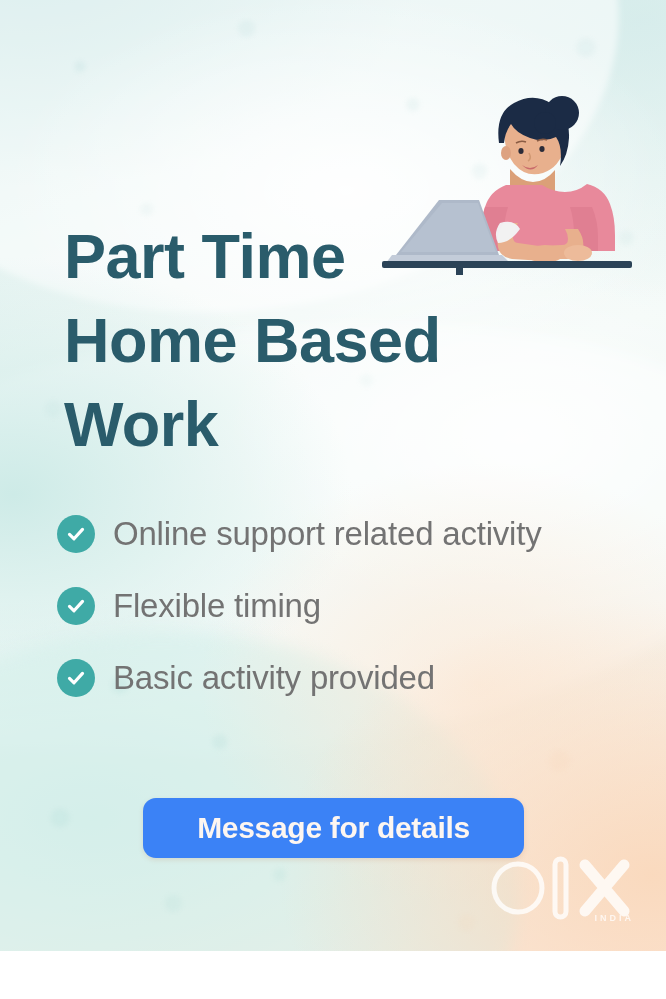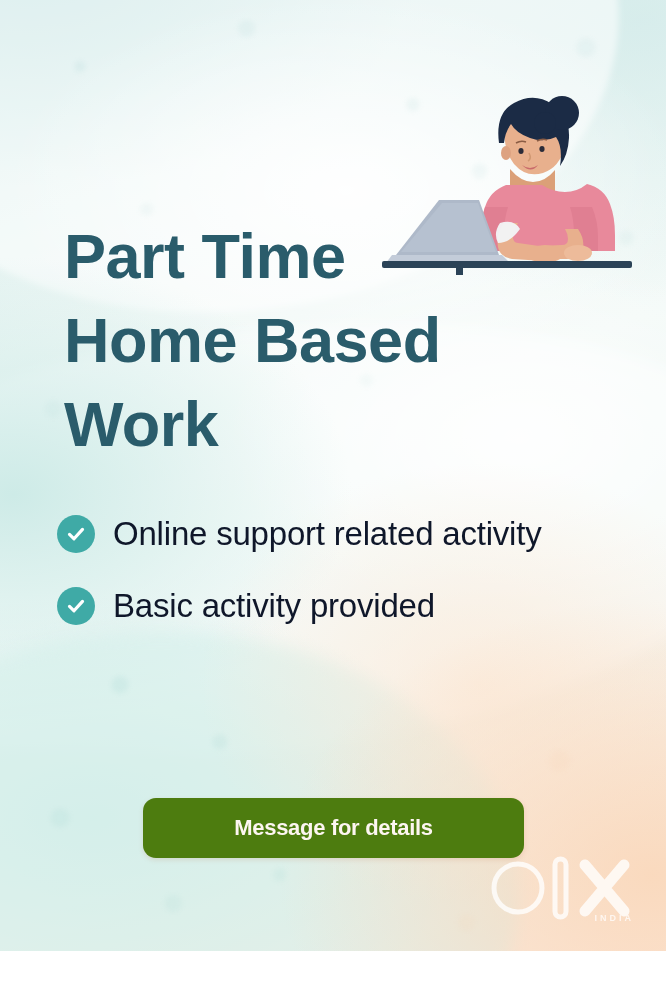--- a/index.html
+++ b/index.html
@@ -150,37 +150,37 @@
     background: #3faaa6;
     display: flex;
     align-items: center;
     justify-content: center;
   }
   .check-badge svg { display: block; }
   .feature-text {
     font-size: 33px;
     line-height: 38px;
     font-weight: 400;
-    color: #0f172a;
+    color: #737373;
     letter-spacing: -0.2px;
   }
 
   
   .cta-button {
     position: absolute;
     left: 143px;
     top: 798px;
     width: 381px;
     height: 60px;
     border: none;
     border-radius: 13px;
-    background: #4d7c0f;
+    background: #3b82f6;
     color: #fdf6f1;
     font-family: "Liberation Sans", sans-serif;
-    font-size: 22px;
+    font-size: 30px;
     font-weight: 700;
     letter-spacing: -0.3px;
     cursor: pointer;
     display: flex;
     align-items: center;
     justify-content: center;
     box-shadow: 0 2px 5px rgba(190,110,80,0.18);
   }
 
   
@@ -304,20 +304,28 @@
         </svg>
       </span>
       <span class="feature-text">Online support related activity</span>
     </li>
     <li class="feature-item">
       <span class="check-badge">
         <svg width="22" height="22" viewBox="0 0 22 22" xmlns="http://www.w3.org/2000/svg">
           <path d="M4.5 11.4 L9 15.8 L17.5 6.4" stroke="#ffffff" stroke-width="3.2" stroke-linecap="round" stroke-linejoin="round" fill="none"></path>
         </svg>
       </span>
+      <span class="feature-text">Flexible timing</span>
+    </li>
+    <li class="feature-item">
+      <span class="check-badge">
+        <svg width="22" height="22" viewBox="0 0 22 22" xmlns="http://www.w3.org/2000/svg">
+          <path d="M4.5 11.4 L9 15.8 L17.5 6.4" stroke="#ffffff" stroke-width="3.2" stroke-linecap="round" stroke-linejoin="round" fill="none"></path>
+        </svg>
+      </span>
       <span class="feature-text">Basic activity provided</span>
     </li>
   </ul>
 
   <button class="cta-button">Message for details</button>
 
   <div class="watermark">
     <svg viewBox="0 0 154 78" width="154" height="78" xmlns="http://www.w3.org/2000/svg">
       <g fill="none" stroke="#ffffff" stroke-width="5" opacity="0.92">
         <circle cx="32" cy="37" r="24"></circle>

